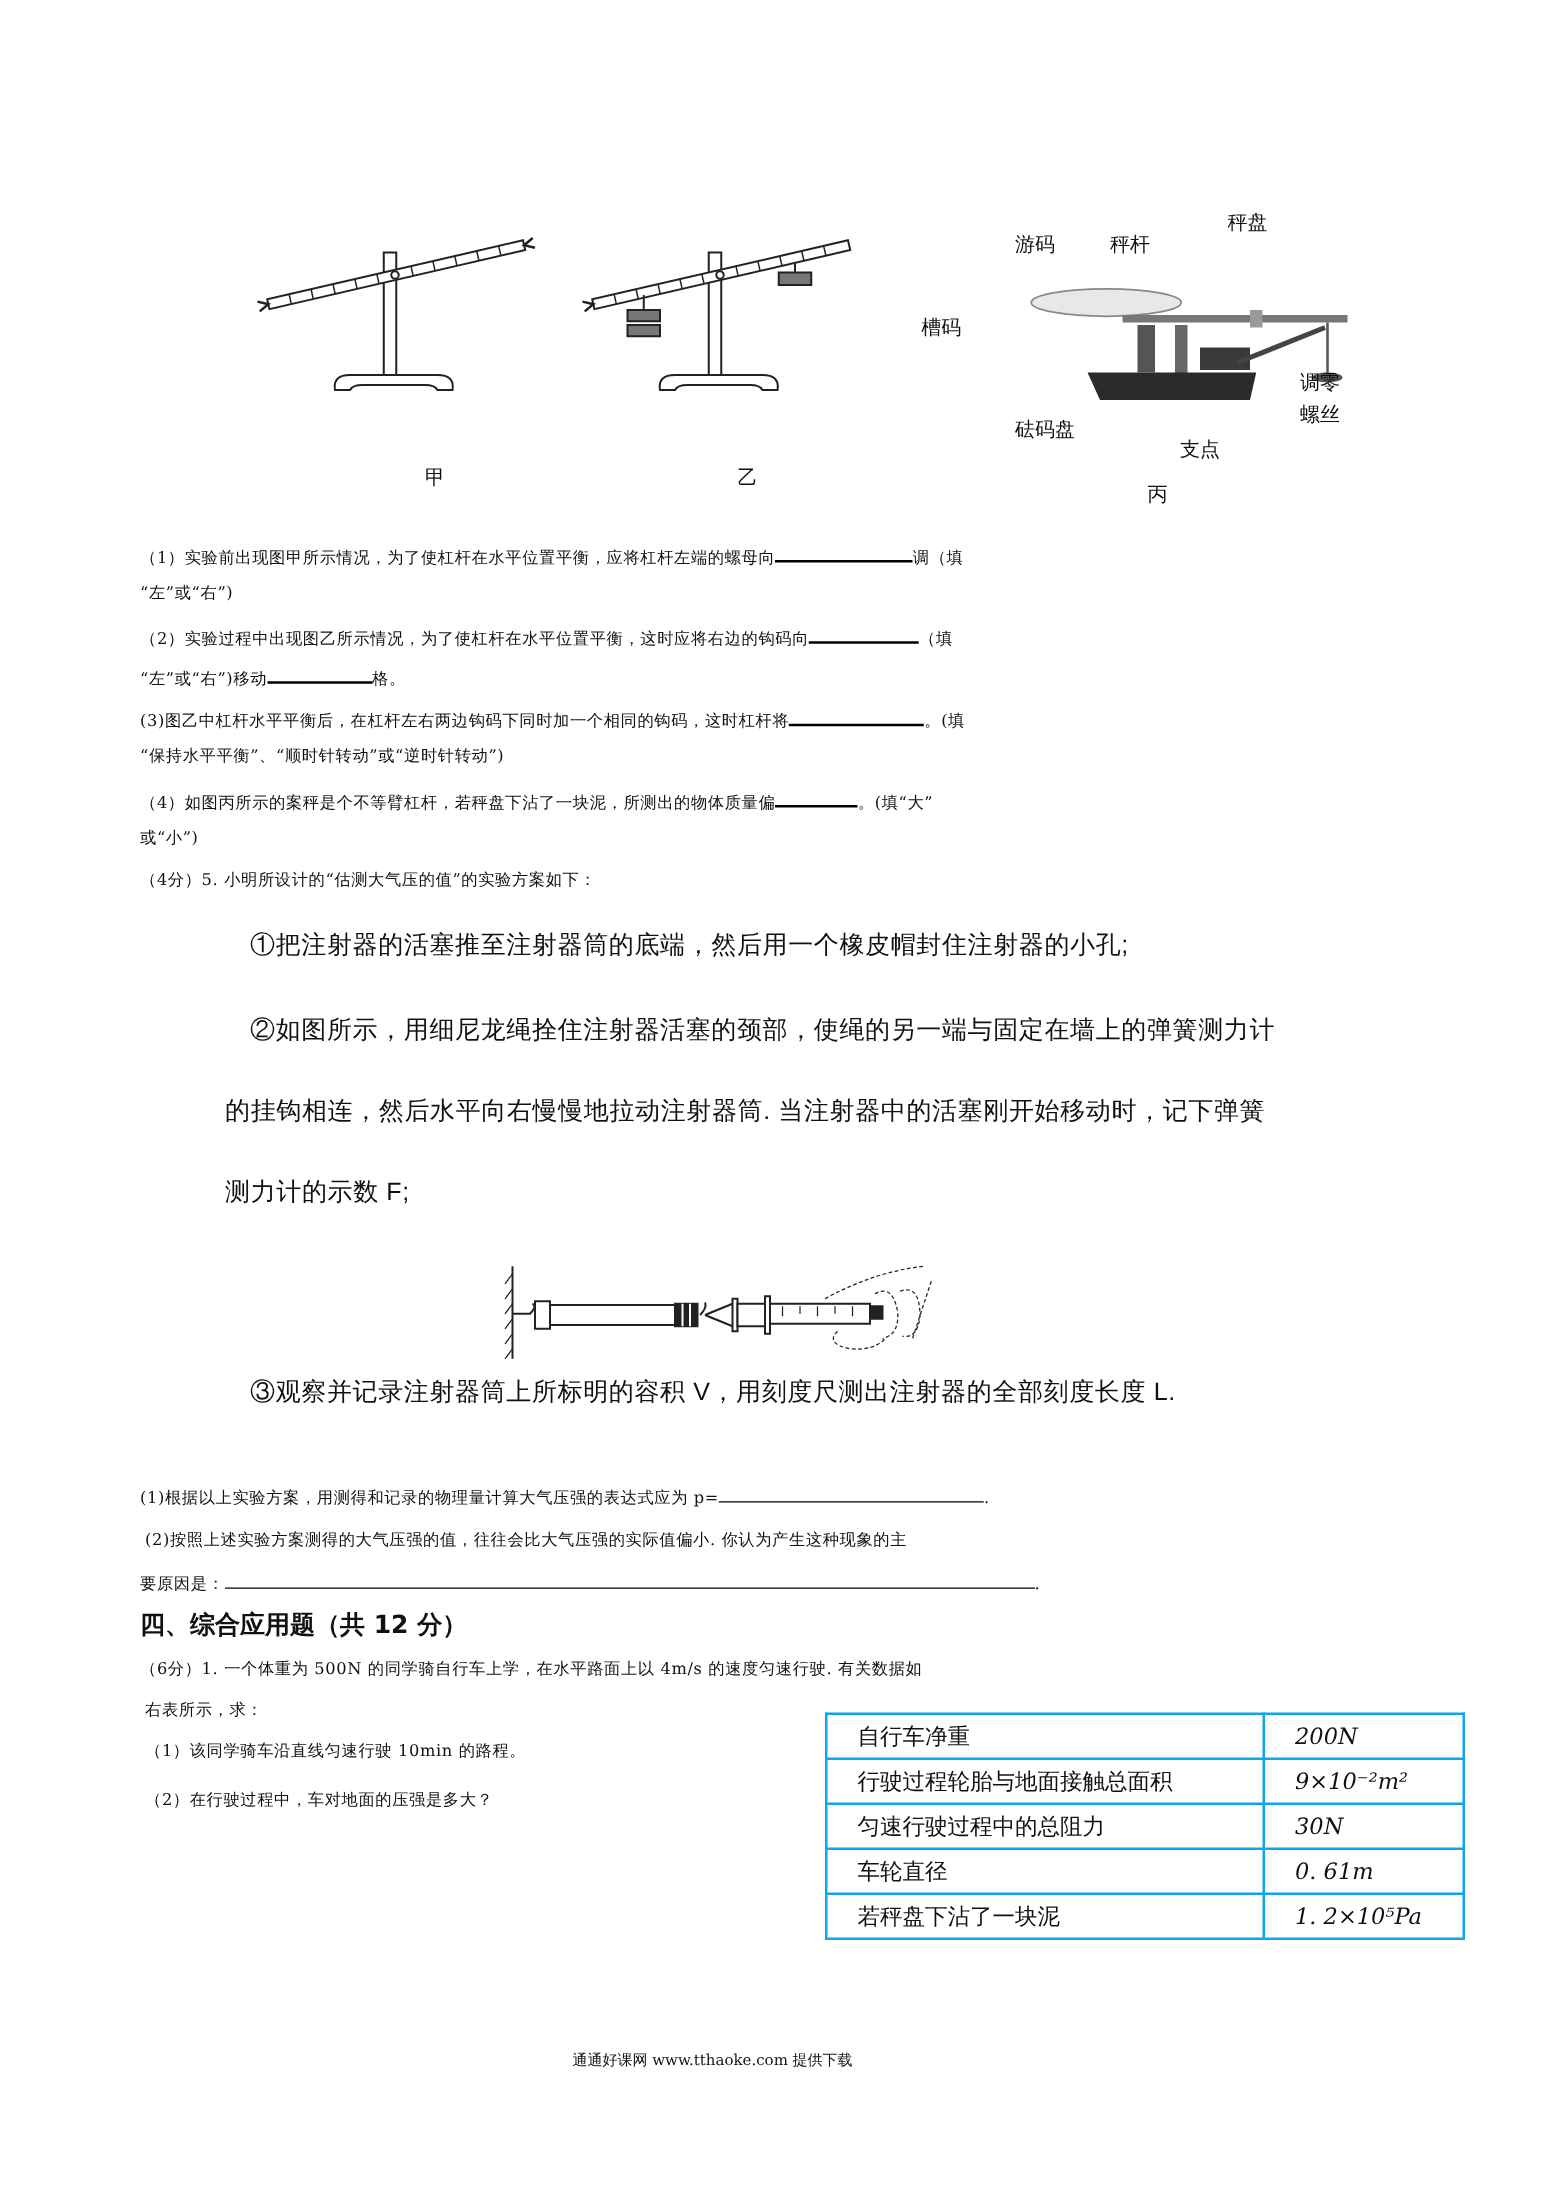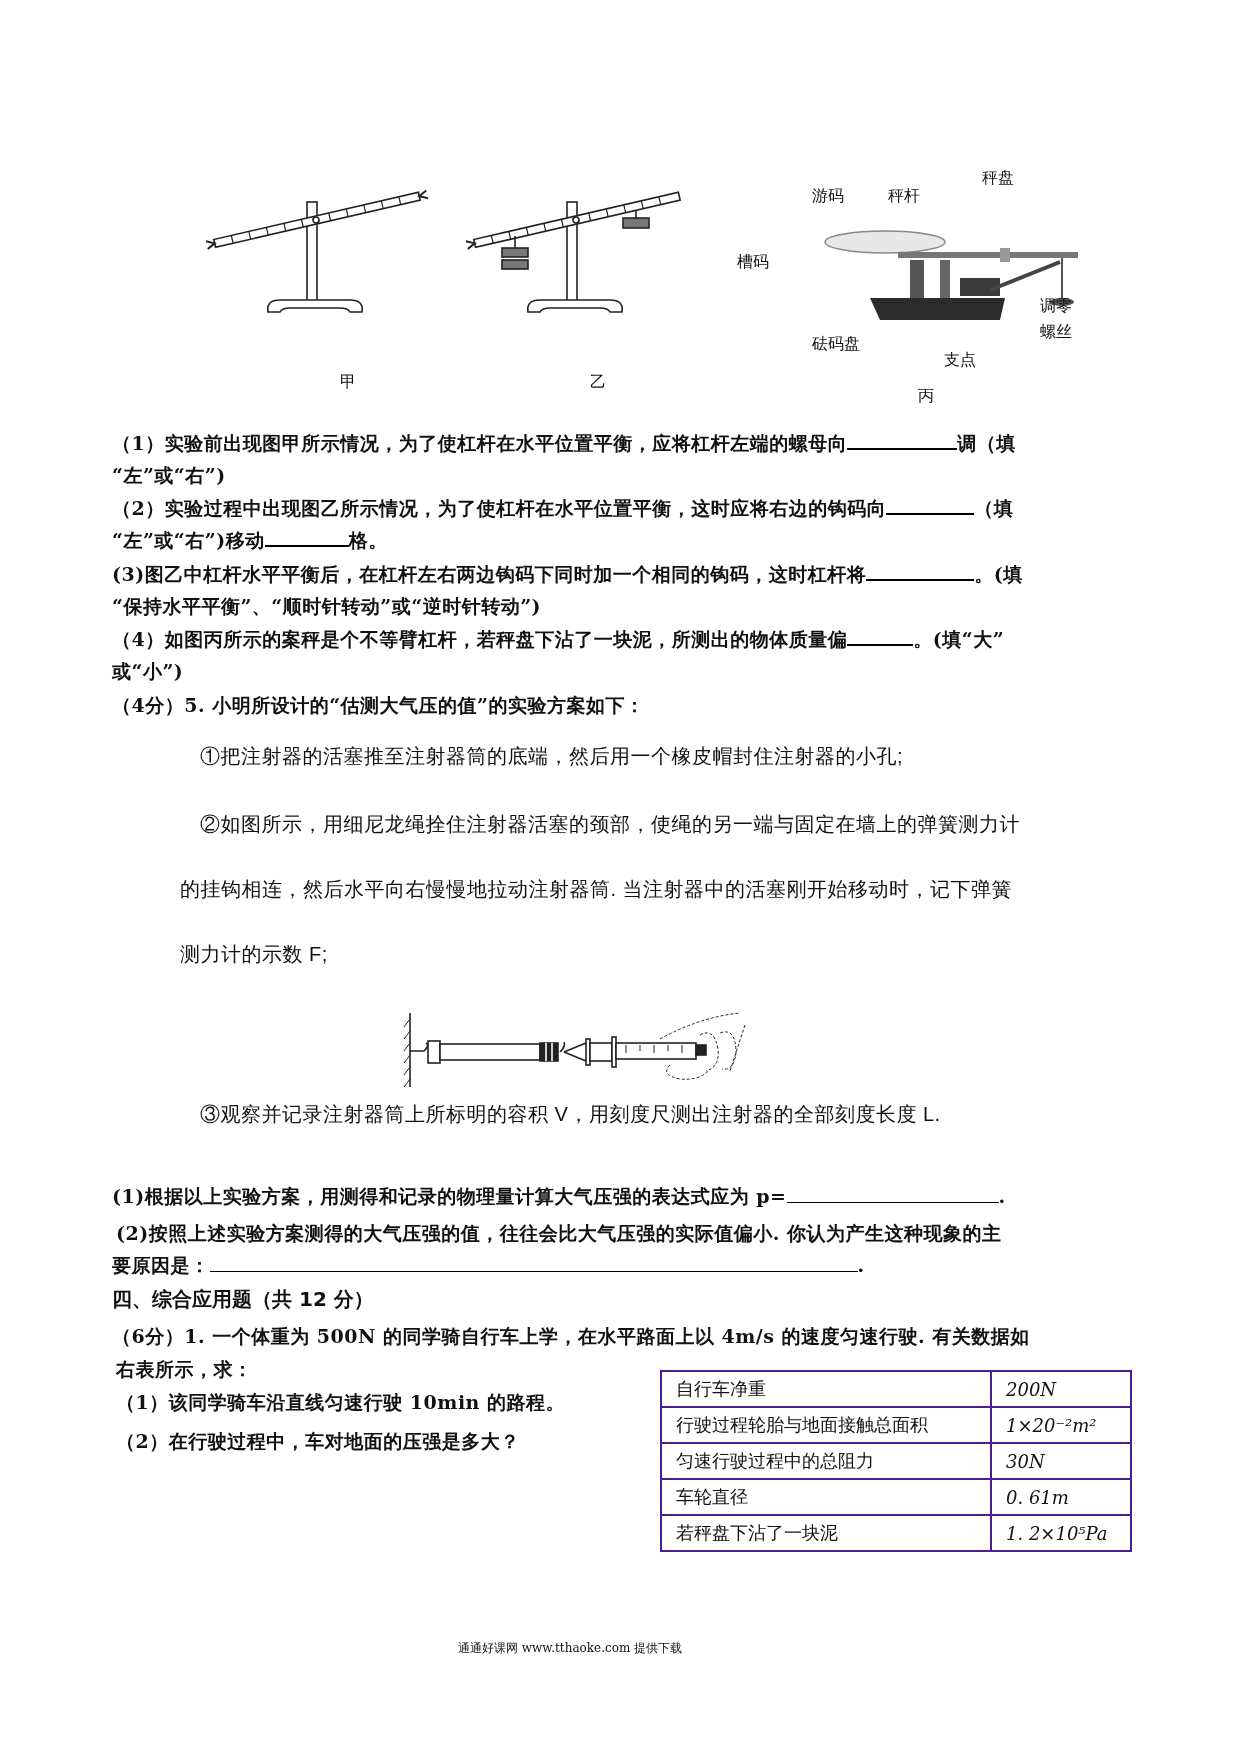--- a/index.html
+++ b/index.html
@@ -1,25 +1,25 @@
 <!DOCTYPE html>
 <html><head>
 <meta charset="utf-8">
 <style>
   html, body { margin: 0; padding: 0; background: #ffffff; }
   body { width: 1240px; height: 1754px; position: relative; overflow: hidden; color: #111; font-family: "DejaVu Serif", "Liberation Serif", serif; }
   .abs { position: absolute; }
-  .txt { font-size: 19px; line-height: 26px; white-space: nowrap; letter-spacing: 0.5px; font-weight: bold; }
+  .txt { font-size: 13px; line-height: 26px; white-space: nowrap; letter-spacing: 0.5px; }
   .step { font-size: 20px; line-height: 28px; font-family: Liberation Sans, sans-serif; letter-spacing: 0.5px; white-space: nowrap; }
   .blank { display: inline-block; border-bottom: 2px solid #000; height: 18px; vertical-align: baseline; }
   .blank.thin { border-bottom-width: 1px; }
   .label { font-size: 16px; font-family: "DejaVu Sans", "Liberation Sans", sans-serif; }
   .heading { font-weight: bold; font-size: 20px; font-family: "DejaVu Sans", "Liberation Sans", sans-serif; }
   table.data { border-collapse: collapse; font-size: 18px; font-family: "DejaVu Serif", "Liberation Serif", serif; }
-  table.data td { border: 2px solid #4c1d95; height: 34px; padding: 0 14px; white-space: nowrap; }
+  table.data td { border: 2px solid #0ea5e9; height: 34px; padding: 0 24px; white-space: nowrap; }
   table.data td.k { width: 300px; }
   table.data td.v { width: 110px; font-style: italic; }
   .footer { font-size: 12px; }
 </style>
 </head>
 <body>
 
 <svg class="abs" style="left:200px;top:180px" width="260" height="150" viewBox="0 0 260 150">
   <g stroke="#222" fill="none" stroke-width="1.6">
 
@@ -184,21 +184,21 @@
 <div class="abs txt" style="left:116px;top:1428px">（2）在行驶过程中，车对地面的压强是多大？</div>
 
 <table class="abs data" style="left:660px;top:1370px">
   <tbody id="tbl-body">
       <tr>
         <td class="k">自行车净重</td>
         <td class="v">200N</td>
       </tr>
       <tr>
         <td class="k">行驶过程轮胎与地面接触总面积</td>
-        <td class="v">1×20⁻²m²</td>
+        <td class="v">9×10⁻²m²</td>
       </tr>
       <tr>
         <td class="k">匀速行驶过程中的总阻力</td>
         <td class="v">30N</td>
       </tr>
       <tr>
         <td class="k">车轮直径</td>
         <td class="v">0. 61m</td>
       </tr>
       <tr>

